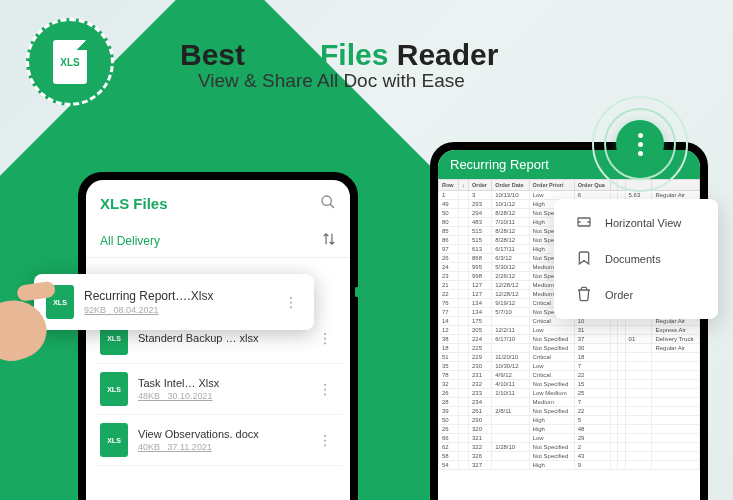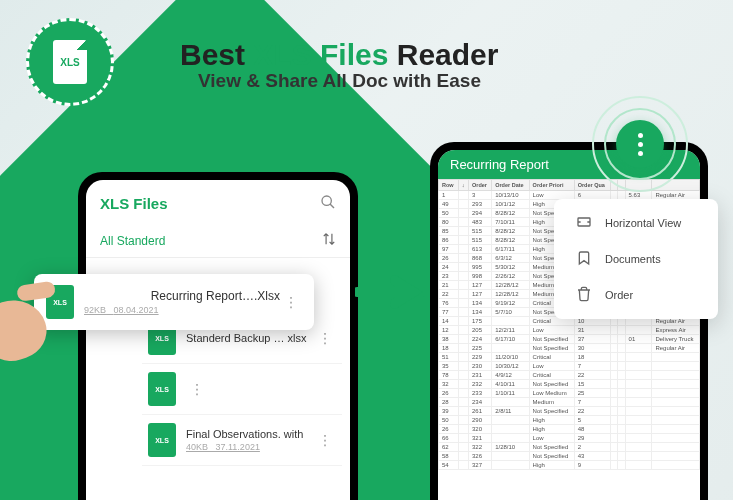--- a/index.html
+++ b/index.html
@@ -43,21 +43,21 @@
   width: 10px; height: 10px;
   background: linear-gradient(135deg, transparent 50%, #18a85f 50%);
 }
 .heading {
   position: absolute; top: 30px; left: 180px;
   font-size: 30px; font-weight: 800; color: #222; margin-top: 8px;
 }
 .heading .accent { color: #18a85f; }
 .subheading {
   position: absolute; top: 70px; left: 198px;
-  font-size: 19px; font-weight: 700; color: #333;
+  font-size: 19px; font-weight: 400; color: #333;
 }
 .arrow {
   position: absolute; top: 272px; left: 355px;
   width: 70px; height: 40px;
 }
 
 .phone1 {
   position: absolute; top: 172px; left: 78px;
   width: 280px; height: 420px;
   background: #000; border-radius: 24px;
@@ -74,21 +74,21 @@
   color: #18a85f; font-size: 15px; font-weight: 600;
 }
 .p1-header .sp { flex: 1; }
 .p1-search { color: #888; }
 .p1-tab {
   padding: 6px 14px 8px;
   color: #18a85f; font-size: 12px; font-weight: 500;
   display: flex; align-items: center; justify-content: space-between;
   border-bottom: 1px solid #eee;
 }
-.p1-list { padding: 4px 8px; margin-left: 48px; }
+.p1-list { padding: 4px 8px; }
 .p1-item {
   display: flex; align-items: center;
   padding: 8px 6px;
   border-bottom: 1px solid #f2f2f2;
 }
 .p1-icon {
   width: 28px; height: 34px;
   background: #18a85f; border-radius: 3px;
   color: #fff; font-size: 7px; font-weight: 700;
   display: flex; align-items: center; justify-content: center;
@@ -101,21 +101,21 @@
 .p1-more { color: #999; font-size: 14px; padding: 0 4px; }
 
 .raised-card {
   position: absolute; top: 274px; left: 34px;
   width: 280px; height: 56px;
   background: #fff; border-radius: 8px;
   box-shadow: 0 4px 20px rgba(0,0,0,0.25);
   display: flex; align-items: center;
   padding: 0 12px;
 }
-.raised-card .p1-name { font-size: 12px; text-align: right; }
+.raised-card .p1-name { font-size: 12px; }
 
 .hand {
   position: absolute; top: 300px; left: -18px;
   width: 64px; height: 60px;
   background: #e8b896; border-radius: 40% 60% 50% 50%;
   transform: rotate(-18deg);
 }
 .hand::after {
   content: ''; position: absolute; top: -8px; right: -20px;
   width: 38px; height: 16px;
@@ -212,21 +212,21 @@
       <span>XLS Files</span>
       <span class="sp"></span>
       <span class="p1-search">
         <svg width="16" height="16" viewBox="0 0 24 24" fill="none" stroke="currentColor" stroke-width="2">
             <circle cx="10" cy="10" r="7"></circle>
             <line x1="21" y1="21" x2="15" y2="15"></line>
           </svg>
       </span>
     </div>
     <div class="p1-tab">
-      <span>All Standerd</span>
+      <span>All Delivery</span>
       <span>
         <svg width="14" height="14" viewBox="0 0 24 24" fill="none" stroke="#666" stroke-width="2">
             <path d="M7 3v18M7 3l-4 4M7 3l4 4M17 21V3M17 21l4-4M17 21l-4-4"></path>
           </svg>
       </span>
     </div>
     <div class="p1-list" id="p1-list">
         <div class="p1-item" style="visibility: hidden;">
           <div class="p1-icon">XLS</div>
           <div class="p1-txt">
@@ -237,26 +237,30 @@
         </div>
         <div class="p1-item">
           <div class="p1-icon">XLS</div>
           <div class="p1-txt">
             <div class="p1-name">Standerd Backup … xlsx</div>
           </div>
           <div class="p1-more">⋮</div>
         </div>
         <div class="p1-item">
           <div class="p1-icon">XLS</div>
+          <div class="p1-txt">
+            <div class="p1-name">Task Intel… Xlsx</div>
+            <div class="p1-meta">48KB&nbsp;&nbsp;&nbsp;30.10.2021</div>
+          </div>
           <div class="p1-more">⋮</div>
         </div>
         <div class="p1-item">
           <div class="p1-icon">XLS</div>
           <div class="p1-txt">
-            <div class="p1-name">Final Observations. with</div>
+            <div class="p1-name">View Observations. docx</div>
             <div class="p1-meta">40KB&nbsp;&nbsp;&nbsp;37.11.2021</div>
           </div>
           <div class="p1-more">⋮</div>
         </div>
       </div>
   </div>
 </div>
 
 <div class="raised-card">
   <div class="p1-icon">XLS</div>

